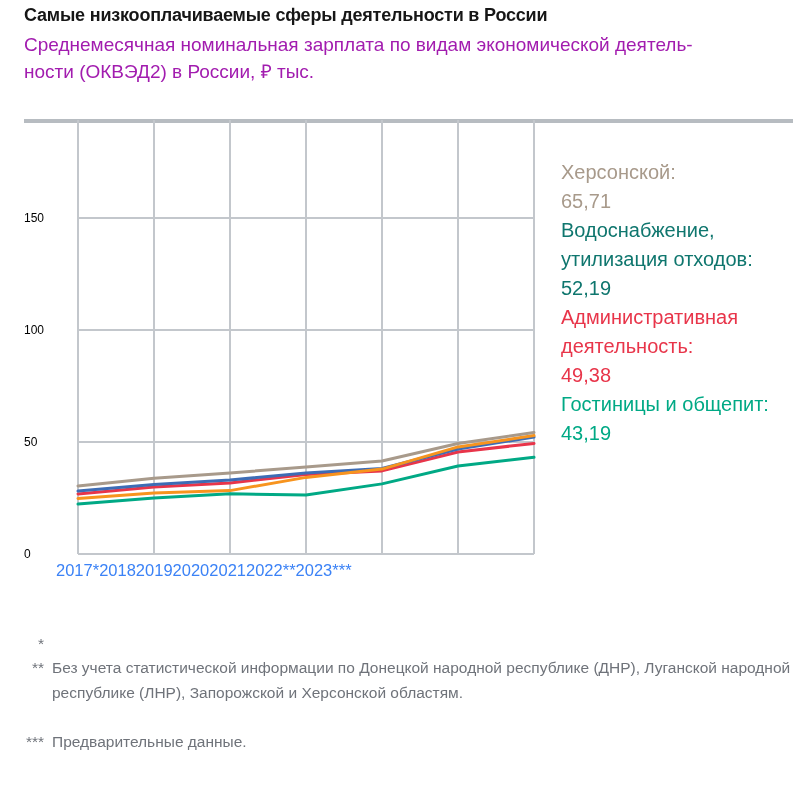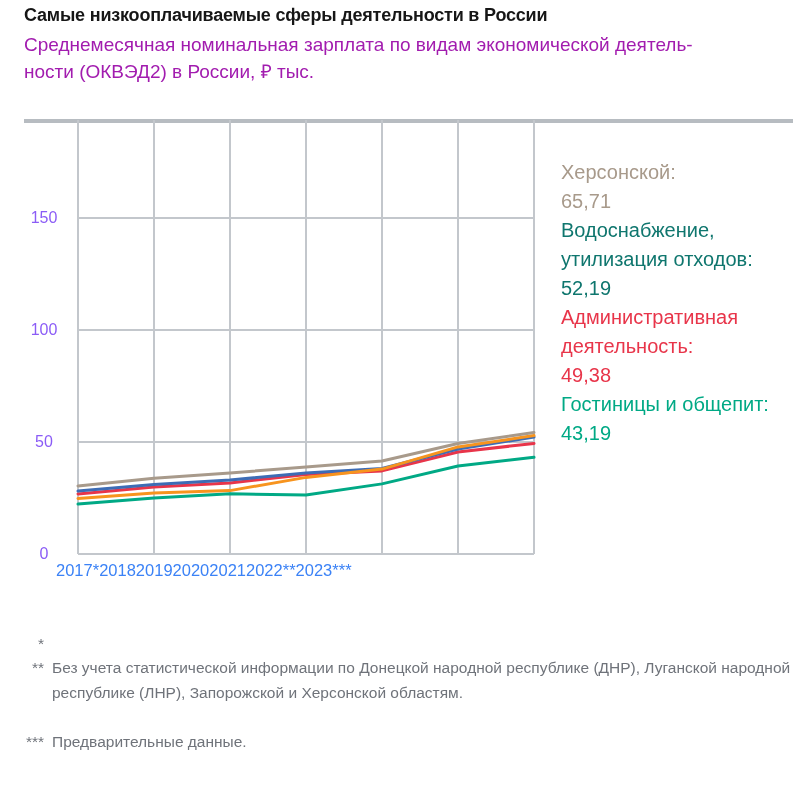--- a/index.html
+++ b/index.html
@@ -7,21 +7,21 @@
   body { width:793px; height:791px; font-family:"Liberation Sans", sans-serif; }
   .page { position:relative; width:793px; height:791px; background:#fff; overflow:hidden;margin-left:16px; }
 
   .title { position:absolute; left:8px; top:5px; font-size:18px; font-weight:700; color:#161616; letter-spacing:-0.2px; }
   .subtitle { position:absolute; left:8px; top:31px; width:780px; font-size:19px; line-height:27px; color:#a21caf; }
 
   .top-border { position:absolute; left:8px; top:119px; width:781px; height:4px; background:#b7bcc1; }
 
   svg.chart { position:absolute; left:0; top:0; width:793px; height:791px; pointer-events:none; }
 
-  .y-label { position:absolute; width:40px; left:8px; text-align:center; font-size:16px; line-height:22px; color:#8b5cf6; }
+  .y-label { position:absolute; width:40px; left:8px; text-align:left; font-size:12px; line-height:22px; color:#000000; }
   .x-labels { position:absolute; left:40px; top:561px; width:486px; display:flex; font-size:16.5px; color:#3b82f6; }
 
   .legend { position:absolute; left:545px; top:158px; width:248px; font-size:20px; line-height:29px; }
   .legend-item { margin:0; }
 
   .footnotes { position:absolute; left:0; top:631px; width:790px; }
   .footnote { position:relative; padding-left:36px; margin-bottom:24px; font-size:15.5px; line-height:25px; color:#6f737a; }
   .footnote .marker { position:absolute; left:0; top:0; width:28px; text-align:right; }
 </style>
 </head>

